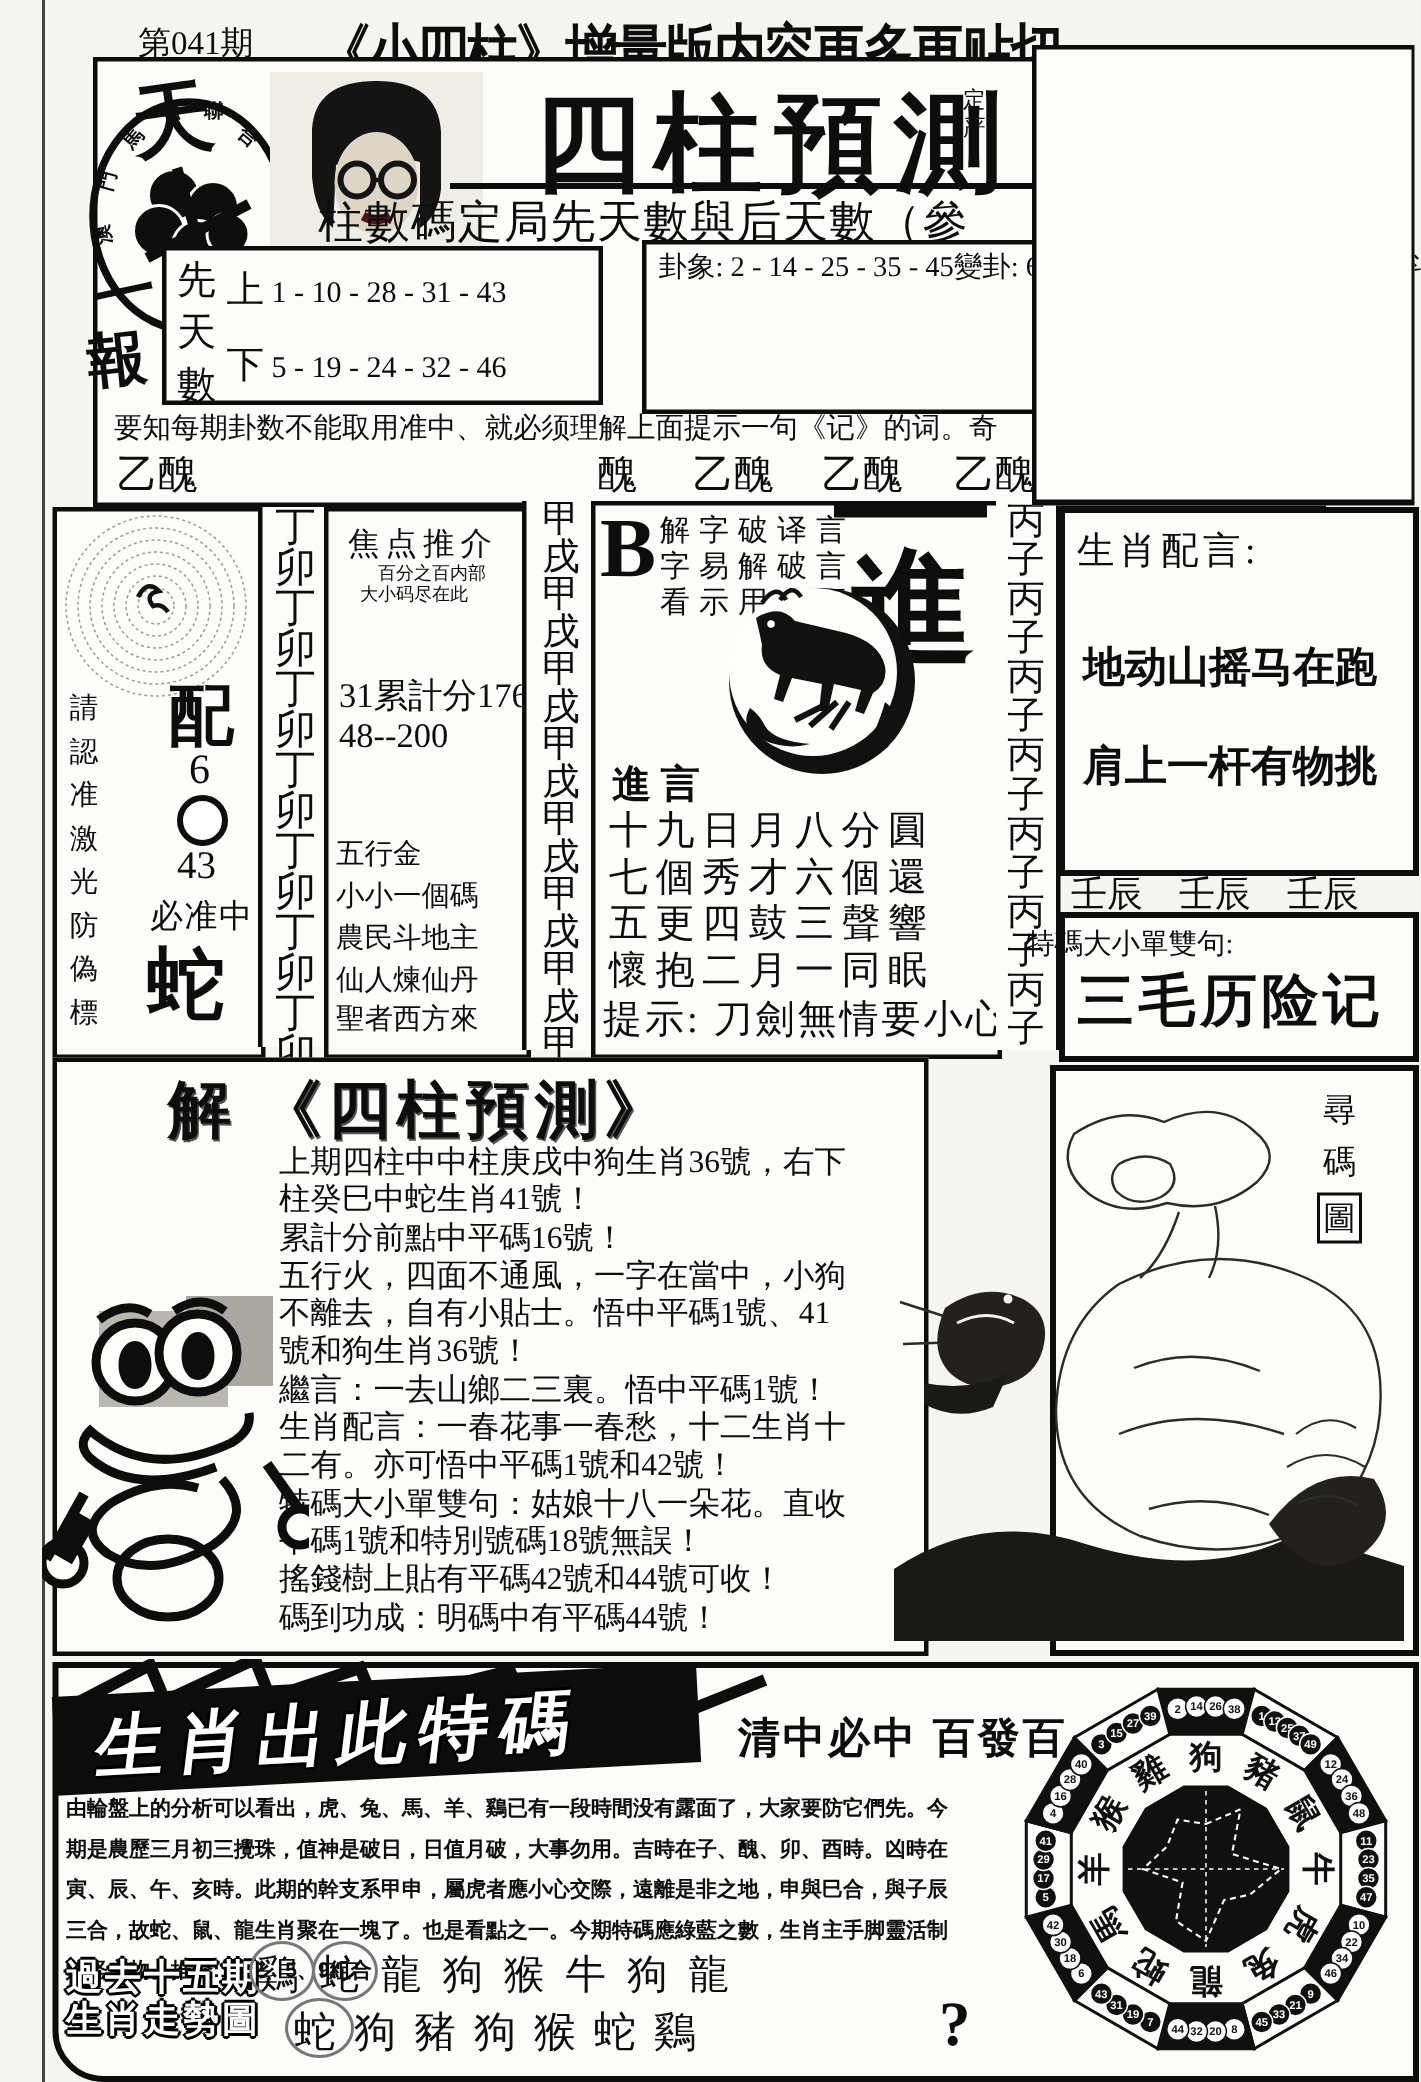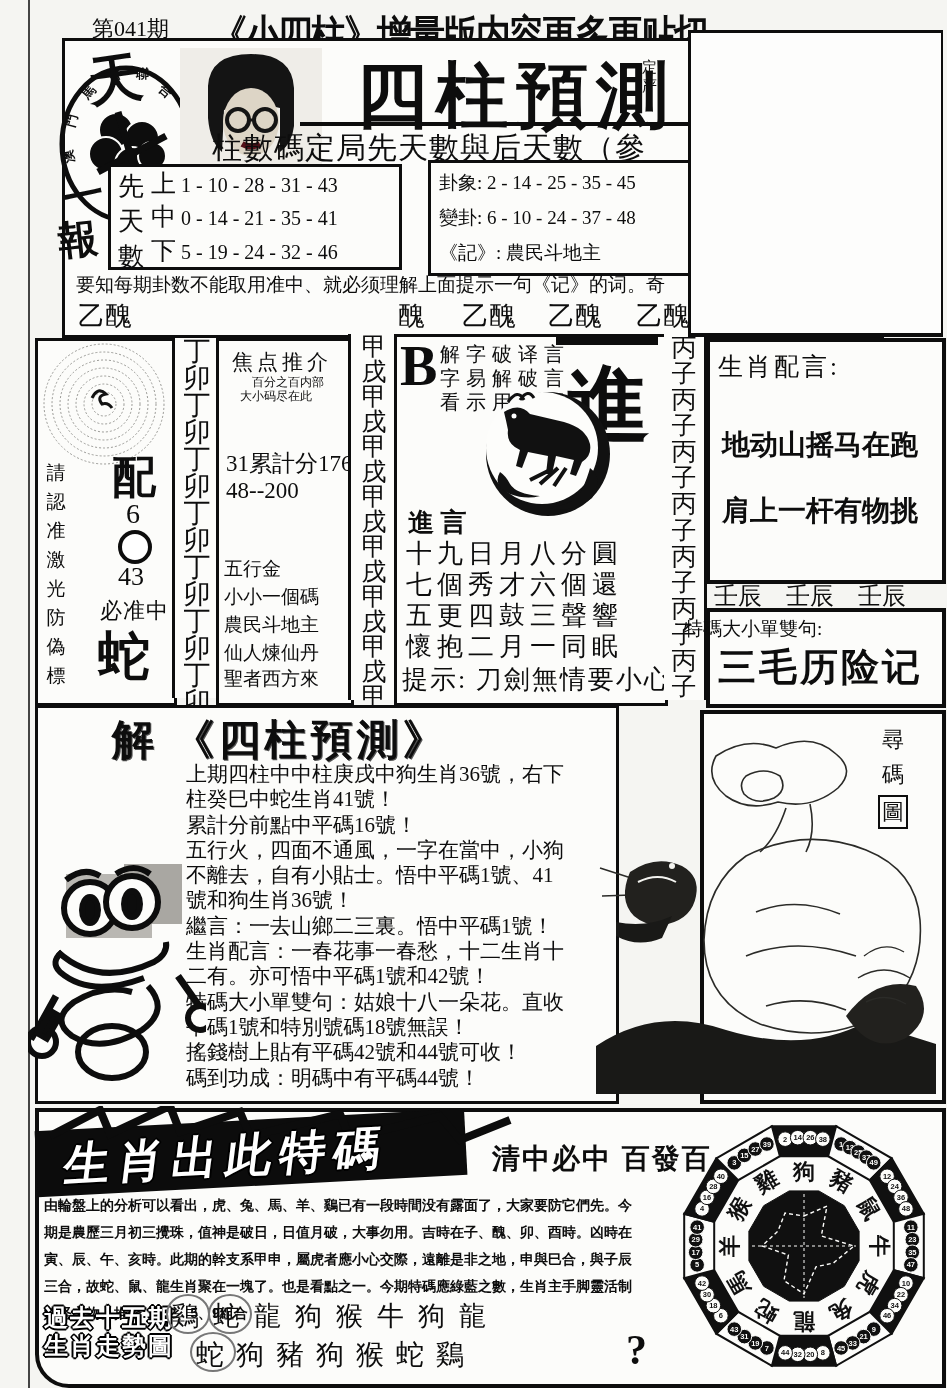--- a/index.html
+++ b/index.html
@@ -74,26 +74,25 @@
   <div class="abs serifb" style="left:212px;top:128px;font-size:30px;letter-spacing:1px;white-space:nowrap;">柱數碼定局先天數與后天數（參</div>
 
   <div class="box" style="left:108px;top:164px;width:288px;height:100px;display:flex;">
     <div class="vcol serifb" style="width:40px;font-size:26px;padding:2px 0;">
       <div>先</div>
       <div>天</div>
       <div>數</div>
     </div>
     <div style="flex:1;display:flex;flex-direction:column;justify-content:space-around;">
       <div class="serifb" style="font-size:20px;white-space:nowrap;"><span style="font-size:25px;">上</span> <span>1 - 10 - 28 - 31 - 43</span></div>
-      <div class="serifb" style="font-size:20px;white-space:nowrap;"><span style="font-size:25px;">中</span> <span>0 - 14 - 21 - 35 - 41</span></div>
       <div class="serifb" style="font-size:20px;white-space:nowrap;"><span style="font-size:25px;">下</span> <span>5 - 19 - 24 - 32 - 46</span></div>
     </div>
   </div>
 
-  <div class="box" style="left:428px;top:160px;width:248px;height:106px;display:flex;flex-direction:column;justify-content:space-around;padding:2px 8px;">
+  <div class="box" style="left:428px;top:160px;width:248px;height:106px;display:flex;flex-direction:row;justify-content:space-around;padding:2px 8px;">
     <div class="serifb" style="font-size:19px;white-space:nowrap;"><span>卦象:</span> <span>2 - 14 - 25 - 35 - 45</span></div>
     <div class="serifb" style="font-size:19px;white-space:nowrap;"><span>變卦:</span> <span>6 - 10 - 24 - 37 - 48</span></div>
     <div class="serifb" style="font-size:19px;white-space:nowrap;"><span>《記》:</span> <span>農民斗地主</span></div>
   </div>
 
   <div class="abs serifb" style="left:76px;top:272px;font-size:19px;white-space:nowrap;">要知每期卦数不能取用准中、就必须理解上面提示一句《记》的词。奇</div>
 
   <div class="abs serifb" style="left:78px;top:298px;font-size:27px;">乙醜</div>
   <div class="abs serifb" style="left:398px;top:298px;font-size:27px;">醜</div>
   <div class="abs serifb" style="left:462px;top:298px;font-size:27px;">乙醜</div>

